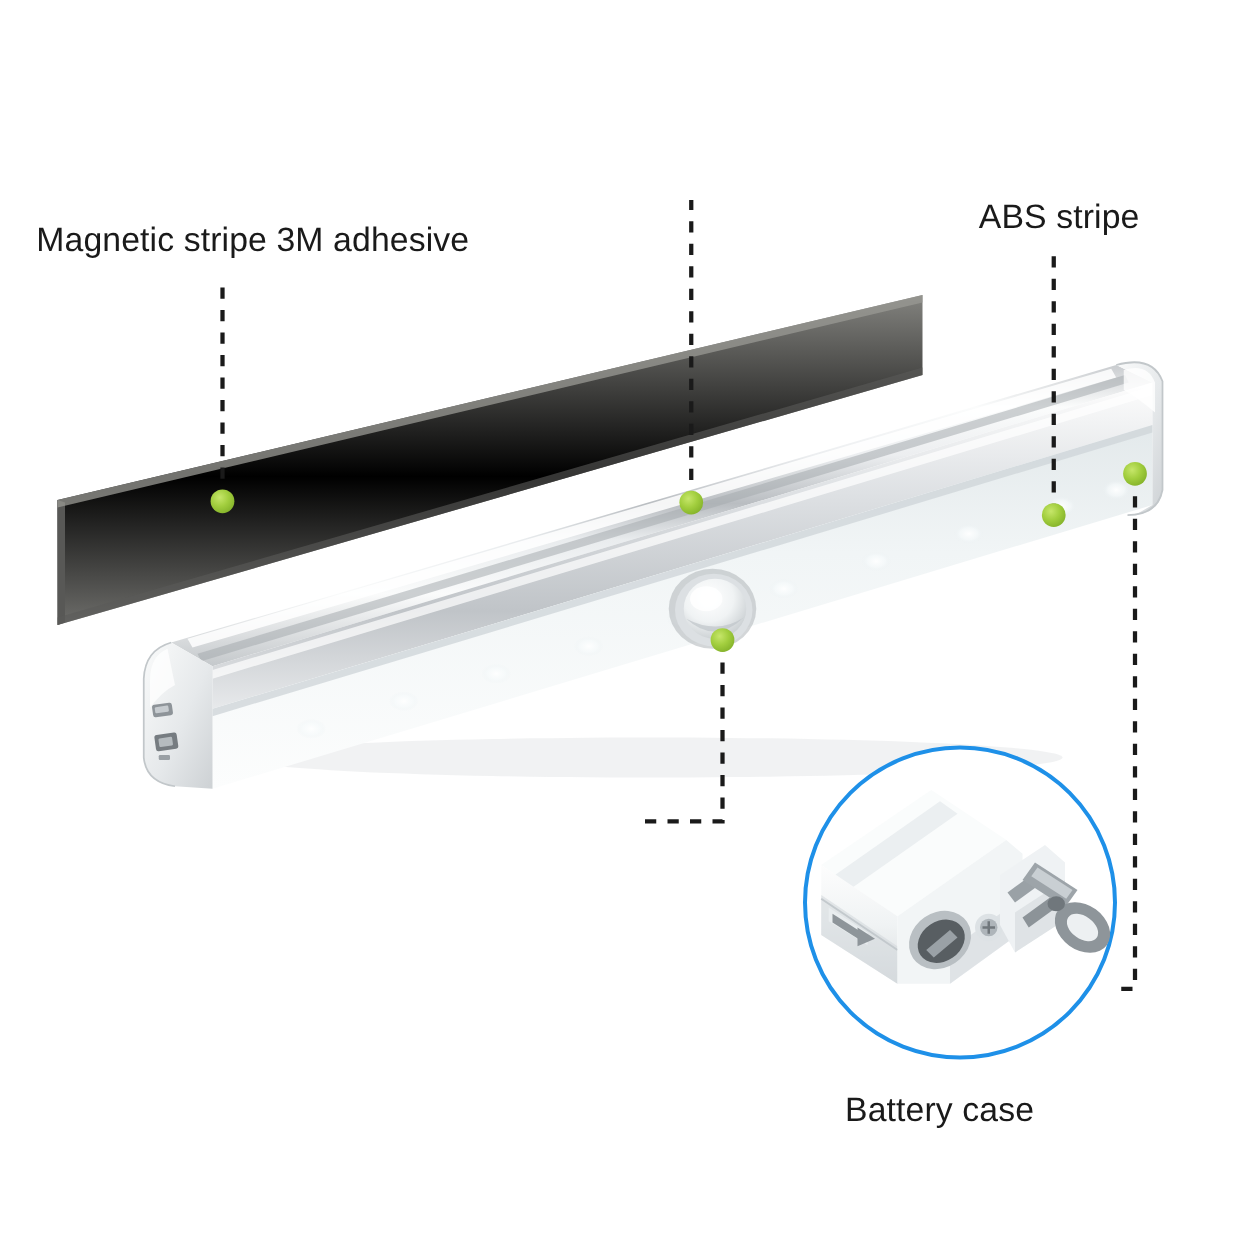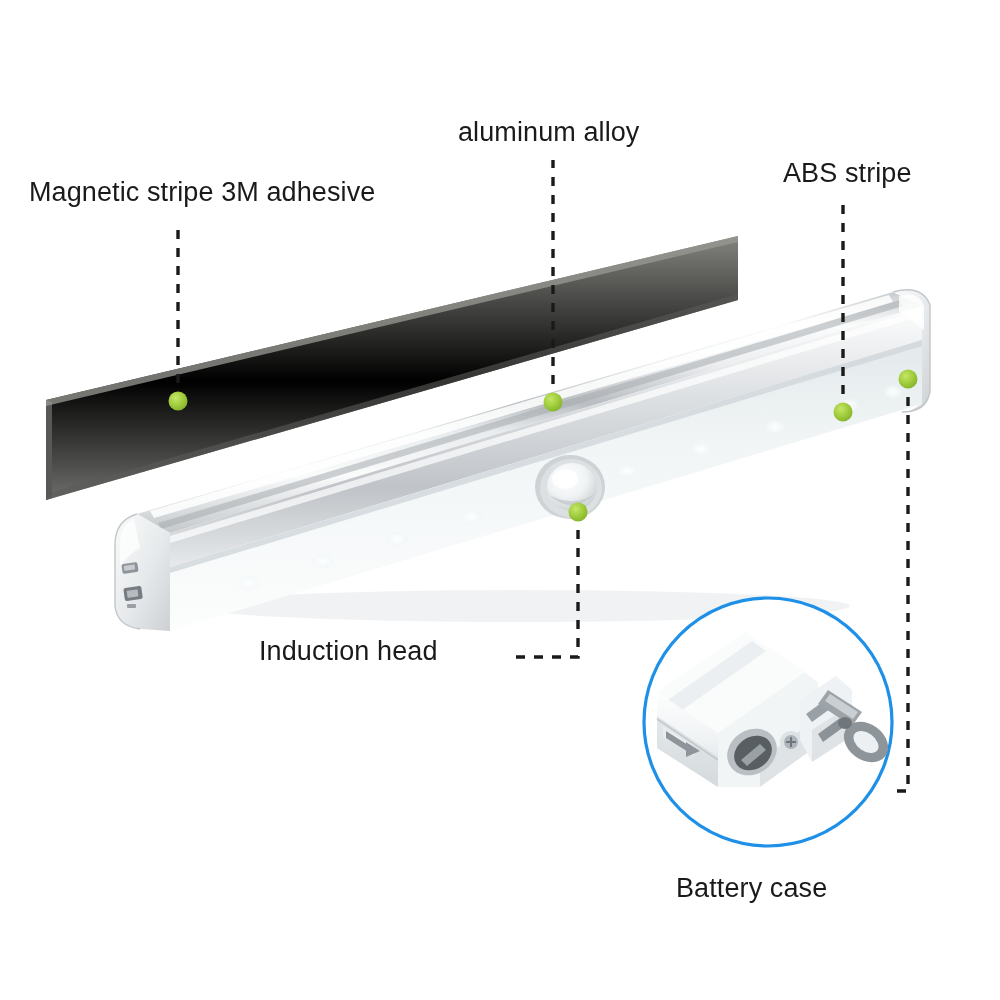--- a/index.html
+++ b/index.html
@@ -226,21 +226,19 @@
       <circle cx="178" cy="401" r="9.5" fill="url(#gradDot)"></circle>
       <circle cx="553" cy="402" r="9.5" fill="url(#gradDot)"></circle>
       <circle cx="843" cy="412" r="9.5" fill="url(#gradDot)"></circle>
       <circle cx="578" cy="512" r="9.5" fill="url(#gradDot)"></circle>
       <circle cx="908" cy="379" r="9.5" fill="url(#gradDot)"></circle>
     </g>
   </svg>
 
   <div class="callout-label" id="label-magnetic">Magnetic stripe 3M adhesive</div>
 
-  <div class="callout-label" id="label-aluminum">aluminum alloy</div>
 
   <div class="callout-label" id="label-abs">ABS stripe</div>
 
-  <div class="callout-label" id="label-induction">Induction head</div>
 
   <div class="callout-label" id="label-battery">Battery case</div>
 
 </div>
 
 </body></html>

